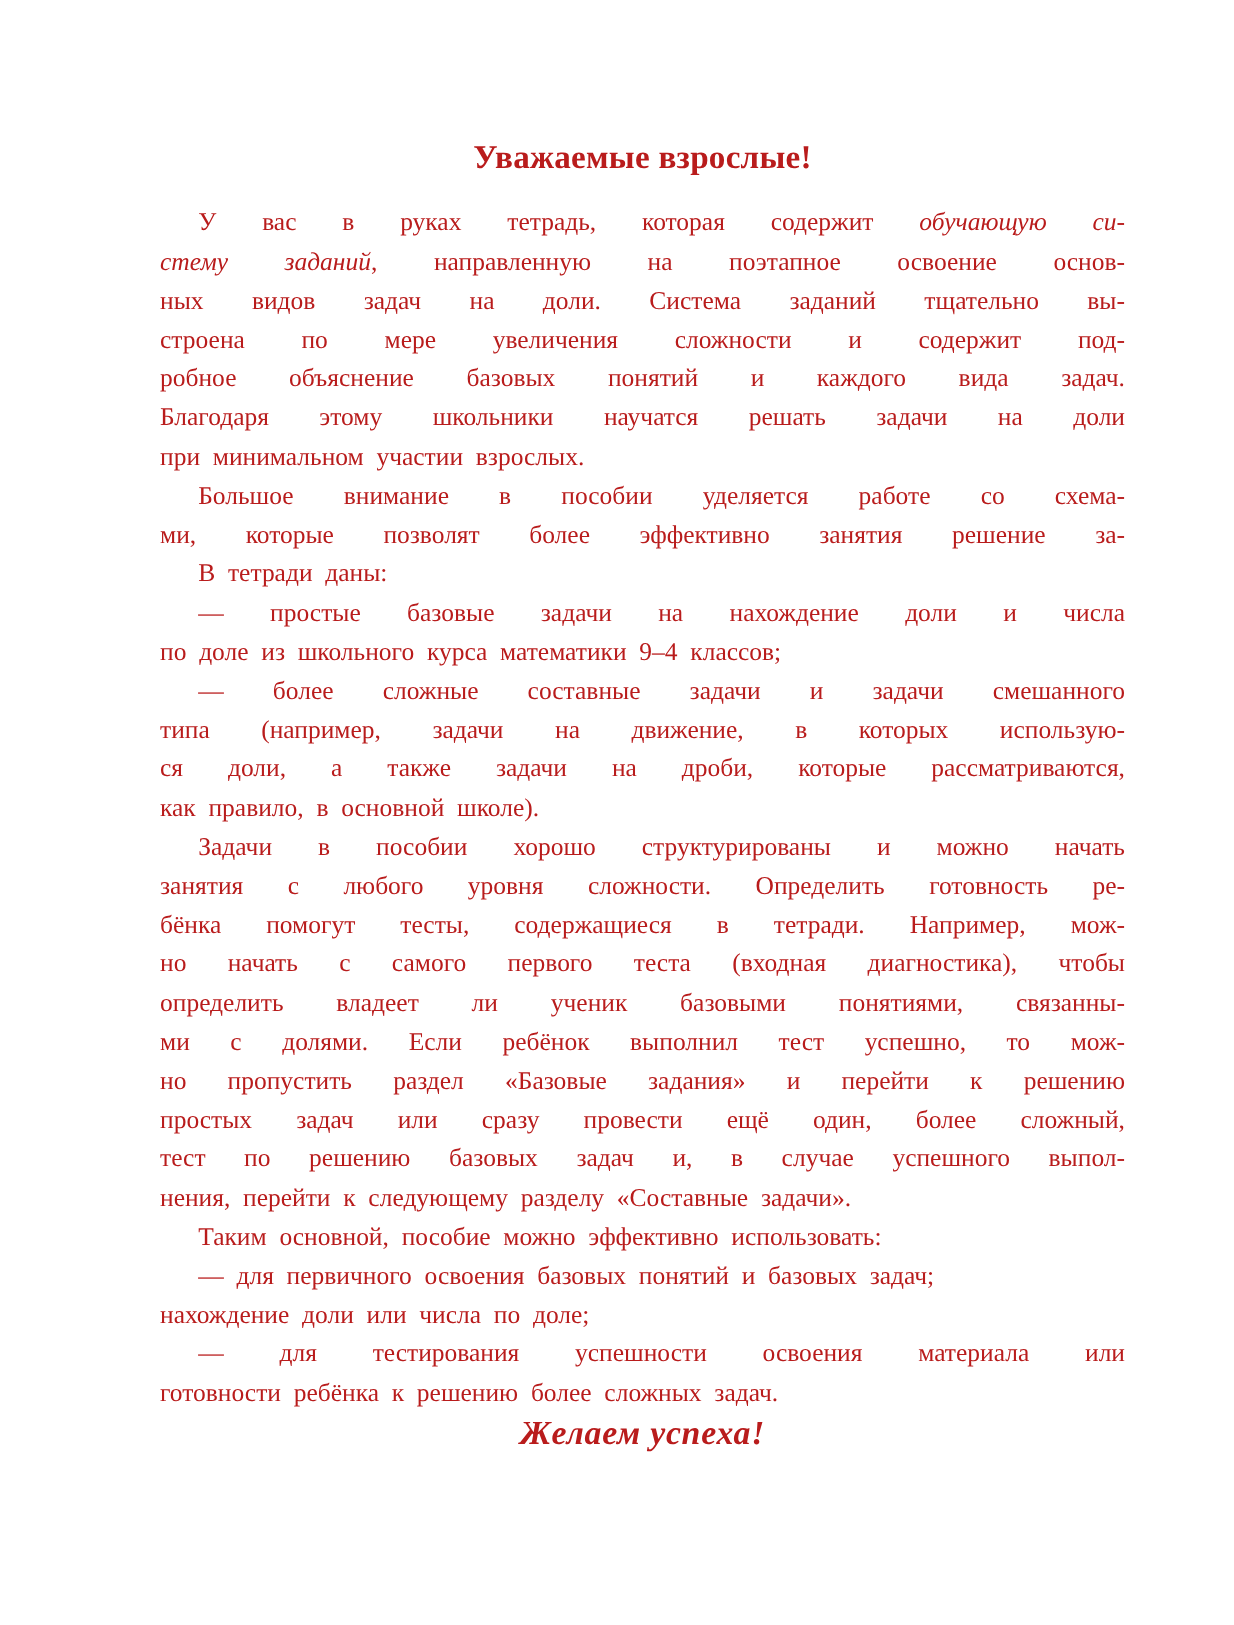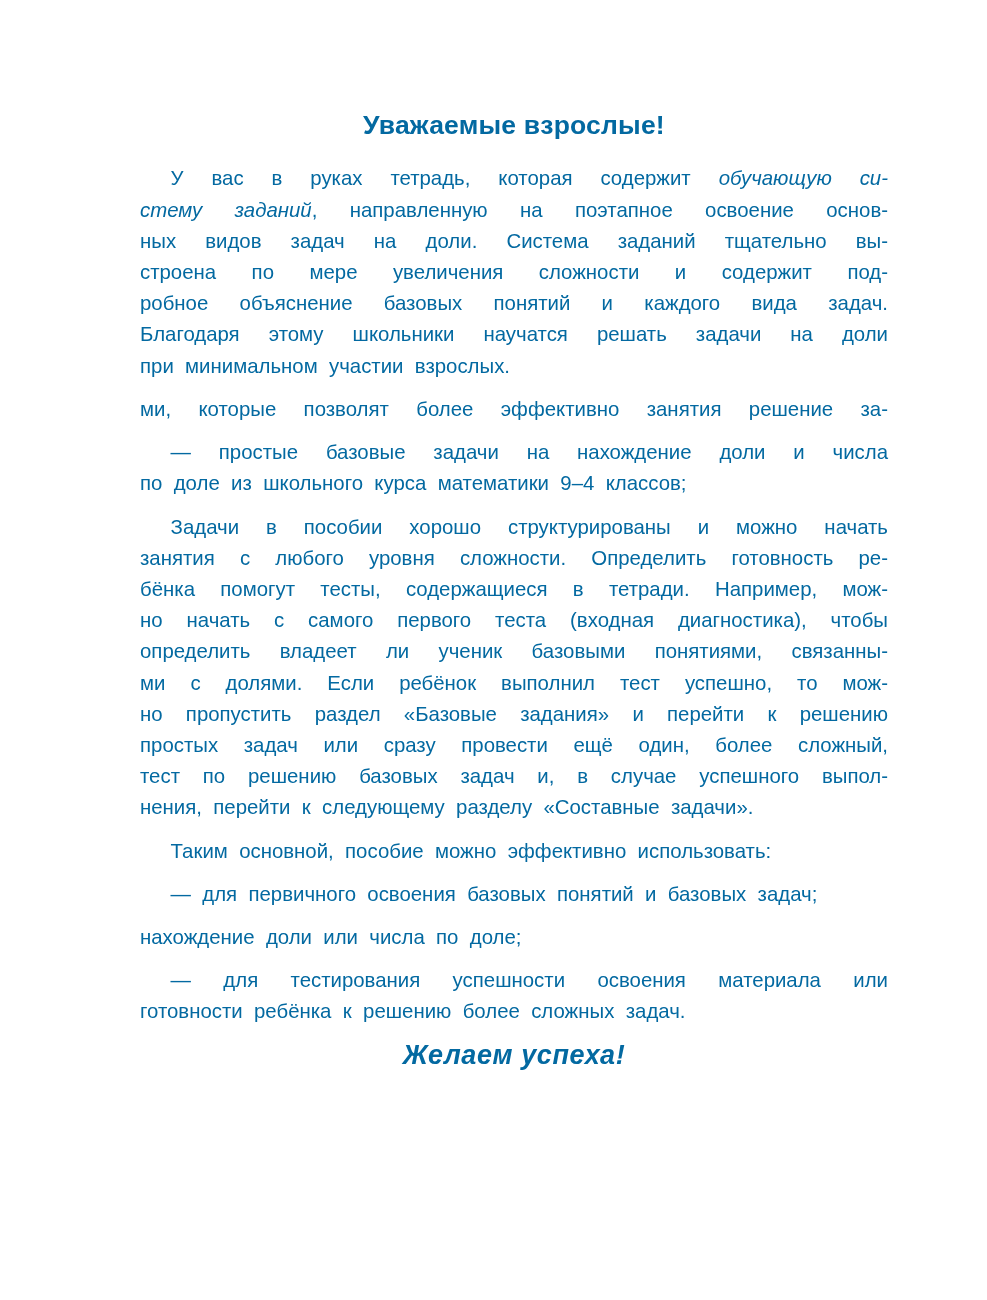--- a/index.html
+++ b/index.html
@@ -6,39 +6,39 @@
     margin: 0;
     padding: 0;
     background: #ffffff;
   }
   .page {
     position: relative;
     width: 987px;
     height: 1300px;
     background: #ffffff;
     overflow: hidden;
-    font-family: Liberation Sans, sans-serif;
-    color: #0369a1;
+    font-family: Liberation Serif, serif;
+    color: #b91c1c;
   }
   .content {
     position: absolute;
     left: 128px;
     top: 110px;
     width: 772px;
   }
   .doc-title {
     font-size: 26.5px;
     font-weight: bold;
     text-align: center;
     letter-spacing: 0.2px;
     margin: 0 0 23px 0;
     line-height: 1.15;
   }
   .para {
-    margin: 12px;
+    margin: 0;
     font-size: 20.4px;
     line-height: 31.2px;
     text-align: justify;
     text-justify: inter-word;
     white-space: pre-wrap;
     letter-spacing: 0px;
   }
   
   .line {
     display: block;
@@ -65,22 +65,24 @@
 </head>
 <body>
 
 <div class="page">
   <div class="content">
 
     <h1 class="doc-title">Уважаемые взрослые!</h1>
 
     <div id="body-text">
         <p class="para"><span class="line">  У  вас  в  руках  тетрадь,  которая  содержит  <span class="ital">обучающую  си-</span></span><span class="line"><span class="ital">стему  заданий</span>,  направленную  на  поэтапное  освоение  основ-</span><span class="line">ных  видов  задач  на  доли.  Система  заданий  тщательно  вы-</span><span class="line">строена  по  мере  увеличения  сложности  и  содержит  под-</span><span class="line">робное  объяснение  базовых  понятий  и  каждого  вида  задач.</span><span class="line">Благодаря  этому  школьники  научатся  решать  задачи  на  доли</span><span class="line last">при  минимальном  участии  взрослых.</span></p>
-        <p class="para"><span class="line">ми,  которые  позволят  более  эффективно  занятия  решение  за-</span></p>
+        <p class="para"><span class="line">  Большое  внимание  в  пособии  уделяется  работе  со  схема-</span><span class="line">ми,  которые  позволят  более  эффективно  занятия  решение  за-</span></p>
+        <p class="para"><span class="line last">  В  тетради  даны:</span></p>
         <p class="para"><span class="line">  —  простые  базовые  задачи  на  нахождение  доли  и  числа</span><span class="line last">по  доле  из  школьного  курса  математики  9–4  классов;</span></p>
+        <p class="para"><span class="line">  —  более  сложные  составные  задачи  и  задачи  смешанного</span><span class="line">типа  (например,  задачи  на  движение,  в  которых  использую-</span><span class="line">ся  доли,  а  также  задачи  на  дроби,  которые  рассматриваются,</span><span class="line last">как  правило,  в  основной  школе).</span></p>
         <p class="para"><span class="line">  Задачи  в  пособии  хорошо  структурированы  и  можно  начать</span><span class="line">занятия  с  любого  уровня  сложности.  Определить  готовность  ре-</span><span class="line">бёнка  помогут  тесты,  содержащиеся  в  тетради.  Например,  мож-</span><span class="line">но  начать  с  самого  первого  теста  (входная  диагностика),  чтобы</span><span class="line">определить  владеет  ли  ученик  базовыми  понятиями,  связанны-</span><span class="line">ми  с  долями.  Если  ребёнок  выполнил  тест  успешно,  то  мож-</span><span class="line">но  пропустить  раздел  «Базовые  задания»  и  перейти  к  решению</span><span class="line">простых  задач  или  сразу  провести  ещё  один,  более  сложный,</span><span class="line">тест  по  решению  базовых  задач  и,  в  случае  успешного  выпол-</span><span class="line last">нения,  перейти  к  следующему  разделу  «Составные  задачи».</span></p>
         <p class="para"><span class="line last">  Таким  основной,  пособие  можно  эффективно  использовать:</span></p>
         <p class="para"><span class="line last">  —  для  первичного  освоения  базовых  понятий  и  базовых  задач;</span></p>
         <p class="para"><span class="line last">нахождение  доли  или  числа  по  доле;</span></p>
         <p class="para"><span class="line">  —  для  тестирования  успешности  освоения  материала  или</span><span class="line last">готовности  ребёнка  к  решению  более  сложных  задач.</span></p>
       </div>
 
     <p class="closing">Желаем  успеха!</p>
 
   </div>

